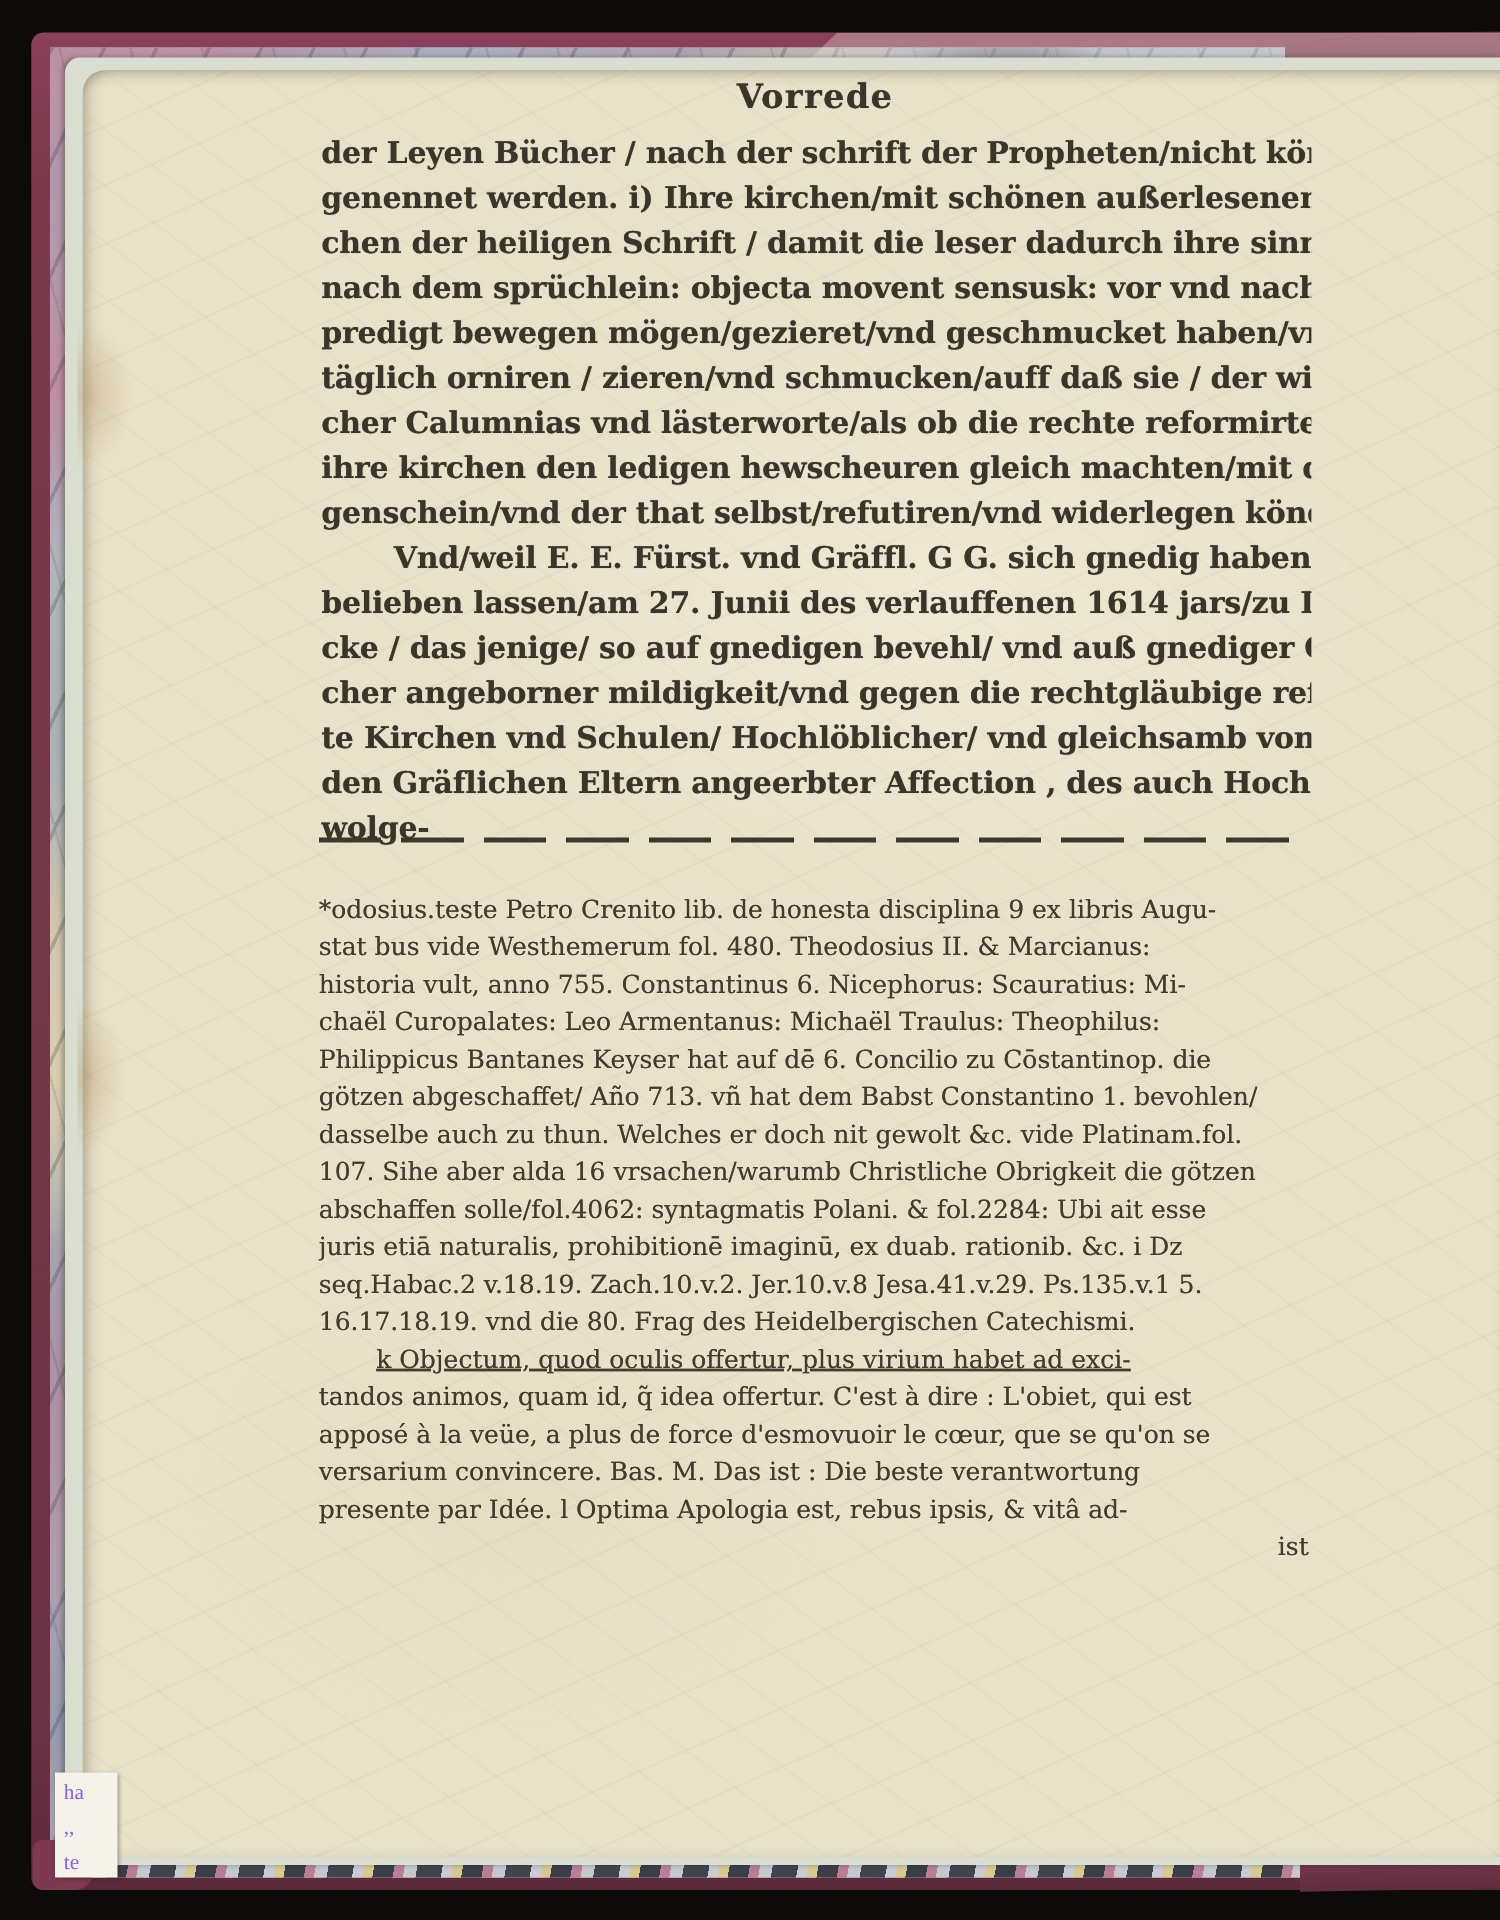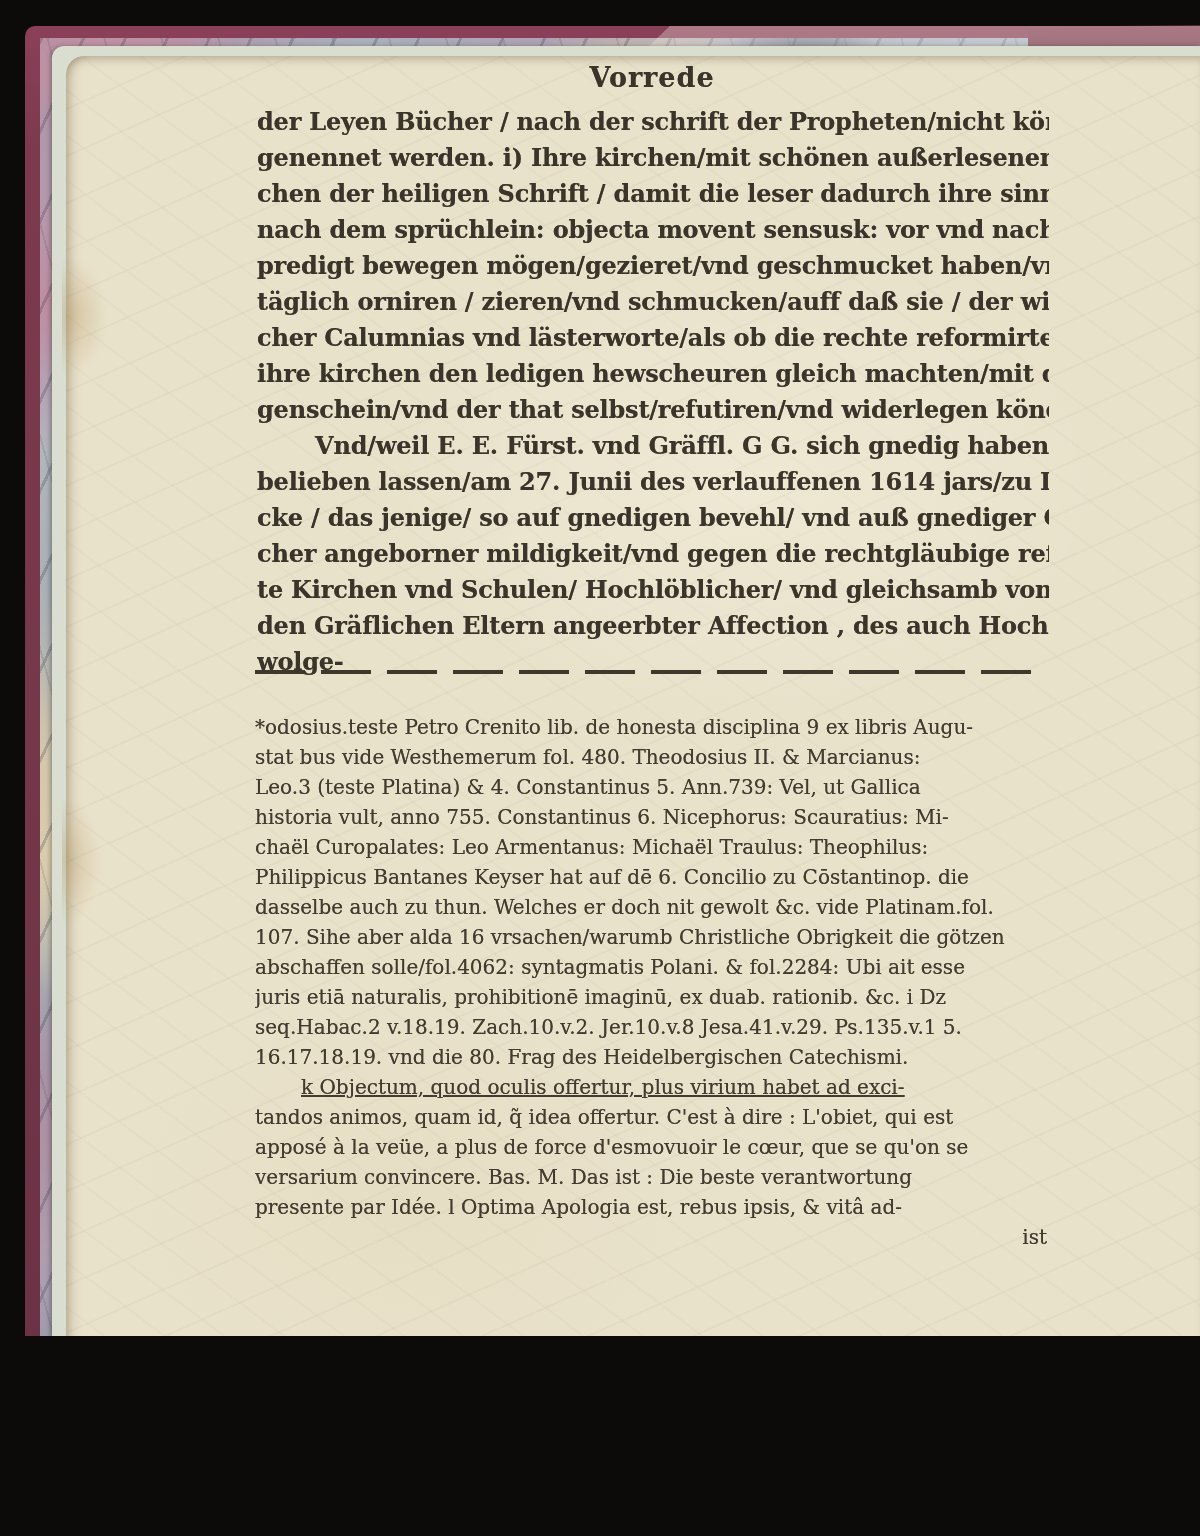--- a/index.html
+++ b/index.html
@@ -1,16 +1,16 @@
 <!DOCTYPE html>
 <html><head>
 <meta charset="utf-8">
 <style>
   html,body{margin:0;padding:0;background:#0d0b09;}
-  #canvas{position:relative;width:1200px;height:1336px;overflow:hidden;
+  #canvas{position:relative;width:1200px;height:1536px;overflow:hidden;
           background:#0d0b09;font-family:"DejaVu Serif",serif;}
   
   .cover{position:absolute;left:25px;top:26px;width:1175px;height:1486px;
          background:linear-gradient(180deg,#8a4059 0%,#7d3a4e 8%,#74374a 50%,#6b3144 92%,#5c2a3a 100%);
          border-radius:10px 0 0 10px;z-index:1;}
   .marble{position:absolute;left:40px;top:38px;width:1160px;height:1464px;z-index:2;
     background-color:#aeb0ba;
     background-image:
       radial-gradient(ellipse 190px 80px at 6% 2%, #c795a5 0%, rgba(199,149,165,0) 70%),
       radial-gradient(ellipse 260px 100px at 28% 1%, #a9b3c1 0%, rgba(169,179,193,0) 70%),
@@ -48,21 +48,21 @@
       repeating-linear-gradient(-24deg, rgba(120,110,85,0) 0 41px, rgba(120,110,85,.05) 41px 43px);
     border-radius:18px 0 0 10px;
     box-shadow:inset 8px 0 14px -7px rgba(95,80,50,.5), inset 0 8px 12px -7px rgba(95,80,50,.4);}
   .stain-a{position:absolute;left:-4px;top:200px;width:46px;height:120px;z-index:6;
     background:radial-gradient(ellipse at 20% 50%, rgba(170,130,70,.30), rgba(170,130,70,0) 70%);}
   .stain-b{position:absolute;left:-4px;top:740px;width:40px;height:130px;z-index:6;
     background:radial-gradient(ellipse at 15% 50%, rgba(165,125,65,.28), rgba(165,125,65,0) 70%);}
   
   .slip{position:absolute;left:44px;top:1418px;width:50px;height:84px;z-index:8;
     background:#f5f2ea;box-shadow:1px 1px 3px rgba(30,30,30,.4);
-    font-family:"Liberation Serif",serif;color:#4d7c0f;font-size:17px;line-height:28px;
+    font-family:"Liberation Serif",serif;color:#8b5cf6;font-size:17px;line-height:28px;
     padding:2px 0 0 7px;box-sizing:border-box;}
   
   .page-header{position:absolute;left:257px;top:62px;width:790px;z-index:7;
     text-align:center;font-size:27px;font-weight:700;color:#3b342a;letter-spacing:1px;
     text-shadow:0 0 .6px rgba(60,50,40,.7);}
   .main-col{position:absolute;left:257px;top:104px;width:792px;z-index:7;
     font-size:24px;font-weight:700;color:#3b342a;letter-spacing:-0.2px;
     text-shadow:0 0 .6px rgba(60,50,40,.65);}
   .ml{height:36px;line-height:36px;white-space:nowrap;overflow:hidden;}
   .ml.indent{padding-left:58px;text-align:center;}
@@ -119,24 +119,24 @@
     <div class="ml">te Kirchen vnd Schulen/ Hochlöblicher/ vnd gleichsamb von bee-</div>
     <div class="ml">den Gräflichen Eltern angeerbter Affection , des auch Hoch-</div>
     <div class="ml catch">wolge-</div>
   </div>
 
   <div class="rule"></div>
 
   <div class="foot-col">
     <div class="fl">*odosius.teste Petro Crenito lib. de honesta disciplina 9 ex libris Augu-</div>
     <div class="fl">stat bus vide Westhemerum fol. 480.  Theodosius II. &amp; Marcianus:</div>
-    <div class="fl">Leo.3 (teste Platina)  &amp; 4. Constantinus 5. Ann.739: Vel, ut Gallica</div>
     <div class="fl">historia vult, anno 755. Constantinus 6. Nicephorus:  Scauratius:  Mi-</div>
     <div class="fl">chaël Curopalates: Leo Armentanus:  Michaël Traulus:  Theophilus:</div>
     <div class="fl">Philippicus Bantanes Keyser hat auf dē 6. Concilio zu Cōstantinop. die</div>
+    <div class="fl">götzen abgeschaffet/ Año 713. vñ hat dem Babst Constantino 1. bevohlen/</div>
     <div class="fl">dasselbe auch zu thun. Welches er doch nit gewolt &amp;c. vide Platinam.fol.</div>
     <div class="fl">107. Sihe aber alda 16 vrsachen/warumb Christliche Obrigkeit die götzen</div>
     <div class="fl">abschaffen solle/fol.4062: syntagmatis Polani. &amp; fol.2284: Ubi ait esse</div>
     <div class="fl">juris etiā naturalis, prohibitionē imaginū, ex duab. rationib. &amp;c.  i  Dz</div>
     <div class="fl">seq.Habac.2 v.18.19. Zach.10.v.2. Jer.10.v.8 Jesa.41.v.29. Ps.135.v.1 5.</div>
     <div class="fl">16.17.18.19. vnd die 80. Frag des Heidelbergischen Catechismi.</div>
     <div class="fl indent">k   Objectum, quod oculis offertur, plus virium habet ad exci-</div>
     <div class="fl">tandos animos, quam id, q̃ idea offertur. C'est à dire : L'obiet, qui est</div>
     <div class="fl">apposé à la veüe, a plus de force d'esmovuoir le cœur, que se qu'on se</div>
     <div class="fl">versarium convincere. Bas. M. Das ist : Die beste verantwortung</div>

